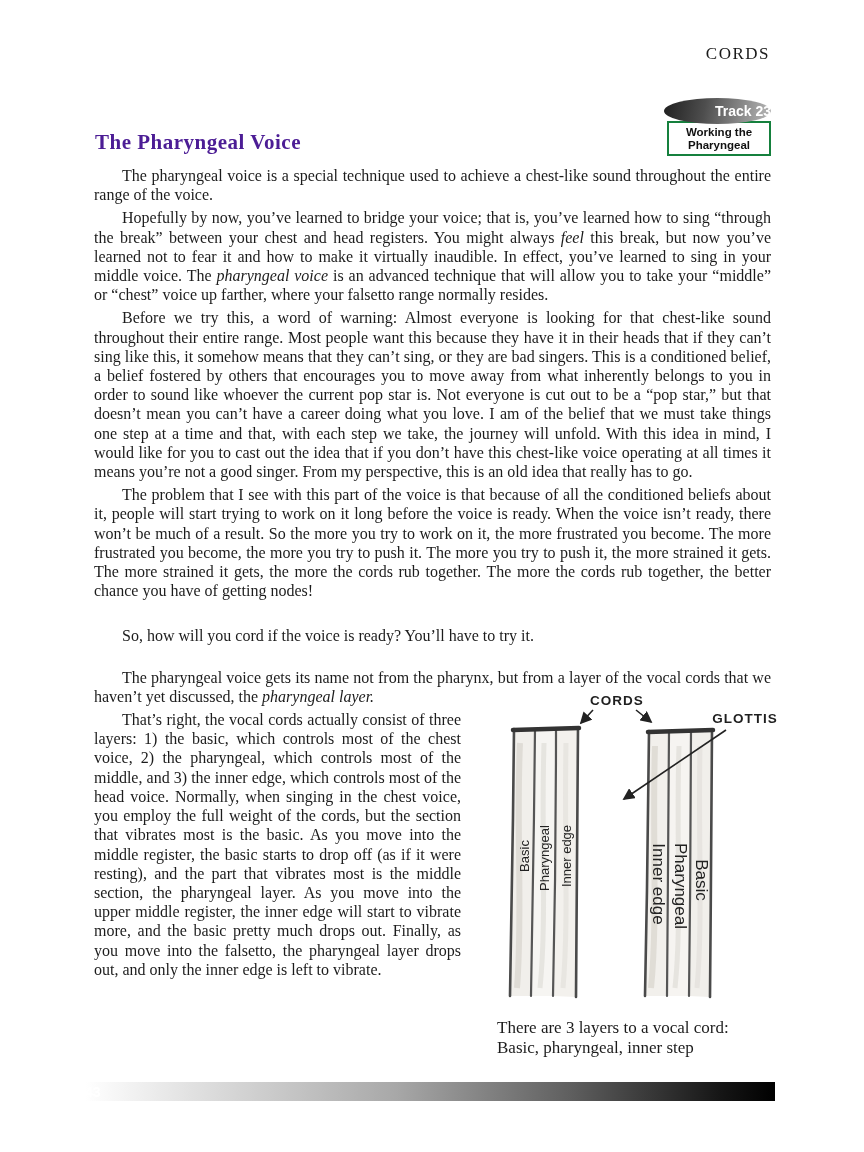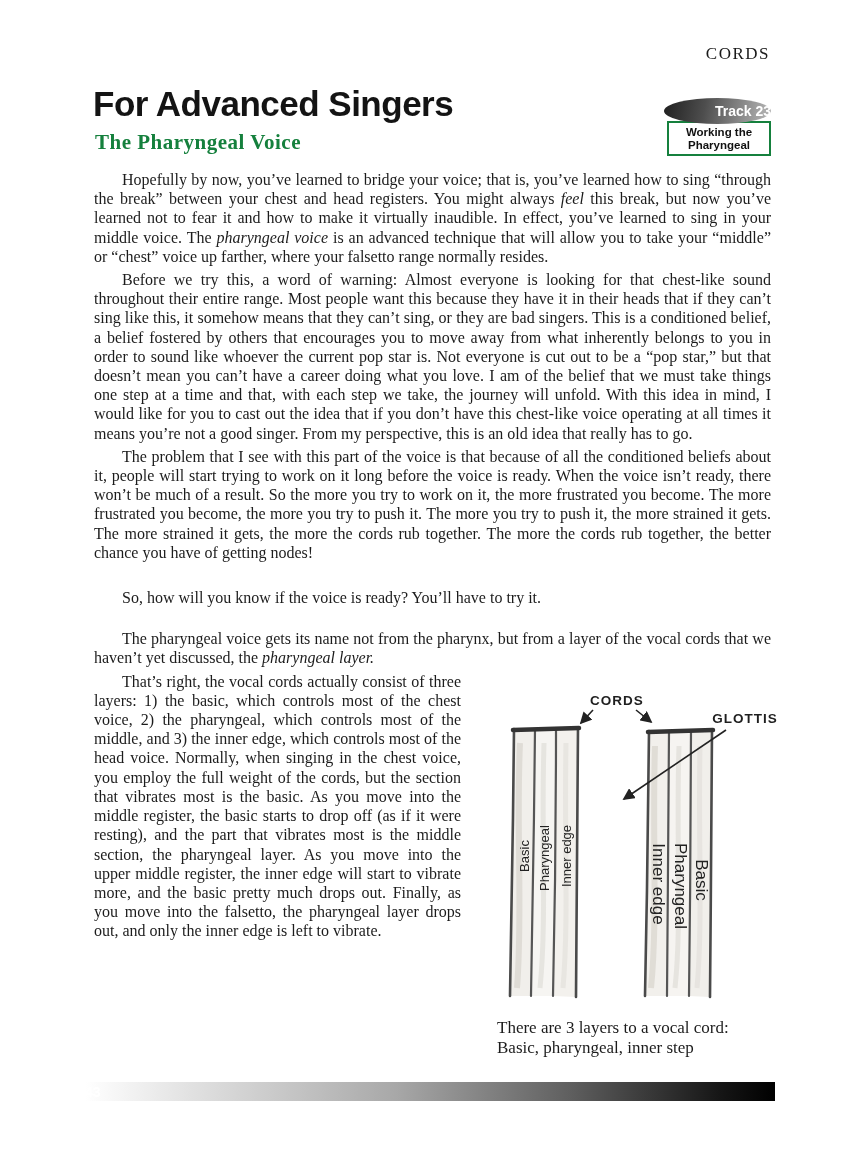--- a/index.html
+++ b/index.html
@@ -3,21 +3,21 @@
 <meta charset="utf-8">
 <style>
   html,body{margin:0;padding:0;background:#ffffff;}
   .page{position:relative;width:864px;height:1152px;background:#ffffff;overflow:hidden;
         font-family:"Liberation Serif", serif;color:#1c1c1c;}
   .running-head{position:absolute;top:44px;right:94px;font-size:17px;letter-spacing:1.5px;
         font-family:"Liberation Serif", serif;color:#1a1a1a;}
   .title{position:absolute;top:84px;left:93px;font-family:"Liberation Sans", sans-serif;
         font-weight:bold;font-size:35px;letter-spacing:-0.5px;color:#141414;}
   .subtitle{position:absolute;top:130px;left:95px;font-family:"Liberation Serif", serif;
-        font-weight:bold;font-size:21px;letter-spacing:0.5px;color:#15803d;}
+        font-weight:bold;font-size:21px;letter-spacing:0.5px;color:#4c1d95;}
   .track-badge{position:absolute;left:664px;top:98px;width:110px;}
   .track-oval{position:relative;z-index:2;width:107px;height:26px;border-radius:50%;
         background:linear-gradient(100deg,#1f1f1f 0%,#4e4e4e 38%,#8f8f8f 75%,#b9b9b9 100%);
         display:flex;align-items:center;justify-content:flex-end;color:#ffffff;
         font-family:"Liberation Sans", sans-serif;font-weight:bold;font-size:14px;}
   .track-box{position:relative;z-index:1;margin:-3px 0 0 3px;width:100px;border:2px solid #15803d;
         background:#fff;text-align:center;font-family:"Liberation Sans", sans-serif;
         font-weight:bold;font-size:11.5px;line-height:13px;padding:3px 0 2px;color:#111;}
   .body-text{position:absolute;left:94px;top:166px;width:677px;font-size:16px;
         line-height:19.2px;text-align:justify;}
@@ -39,38 +39,38 @@
   .diagram .layer-l{font-size:13px;}
   .diagram .layer-r{font-size:17px;}
 </style>
 </head>
 <body>
 
 <div class="page">
 
   <div class="running-head">CORDS</div>
 
-  <h1 class="title" style="margin:0">For Advanced Singers</h1>
   <h2 class="subtitle" style="margin:0">The Pharyngeal Voice</h2>
 
   <div class="track-badge">
     <div class="track-oval">
       <span>Track 23</span>
     </div>
     <div class="track-box">
       <div>Working the</div>
       <div>Pharyngeal</div>
     </div>
   </div>
 
   <div class="body-text">
+    <p class="first"><span>The pharyngeal voice is a special technique used to achieve a chest-like sound throughout the entire range of the voice.</span></p>
     <p><span>Hopefully by now, you’ve learned to bridge your voice; that is, you’ve learned how to sing “through the break” between your chest and head registers. You might always </span><i>feel</i><span> this break, but now you’ve learned not to fear it and how to make it virtually inaudible. In effect, you’ve learned to sing in your middle voice. The </span><i>pharyngeal voice</i><span> is an advanced technique that will allow you to take your “middle” or “chest” voice up farther, where your falsetto range normally resides.</span></p>
     <p><span>Before we try this, a word of warning: Almost everyone is looking for that chest-like sound throughout their entire range. Most people want this because they have it in their heads that if they can’t sing like this, it somehow means that they can’t sing, or they are bad singers. This is a conditioned belief, a belief fostered by others that encourages you to move away from what inherently belongs to you in order to sound like whoever the current pop star is. Not everyone is cut out to be a “pop star,” but that doesn’t mean you can’t have a career doing what you love. I am of the belief that we must take things one step at a time and that, with each step we take, the journey will unfold. With this idea in mind, I would like for you to cast out the idea that if you don’t have this chest-like voice operating at all times it means you’re not a good singer. From my perspective, this is an old idea that really has to go.</span></p>
     <p><span>The problem that I see with this part of the voice is that because of all the conditioned beliefs about it, people will start trying to work on it long before the voice is ready. When the voice isn’t ready, there won’t be much of a result. So the more you try to work on it, the more frustrated you become. The more frustrated you become, the more you try to push it. The more you try to push it, the more strained it gets. The more strained it gets, the more the cords rub together. The more the cords rub together, the better chance you have of getting nodes!</span></p>
-    <p class="gap-before"><span>So, how will you know if the voice is ready? You’ll have to try it.</span></p>
+    <p class="gap-before"><span>So, how will you cord if the voice is ready? You’ll have to try it.</span></p>
     <p class="small-gap-before"><span>The pharyngeal voice gets its name not from the pharynx, but from a layer of the vocal cords that we haven’t yet discussed, the </span><i>pharyngeal layer.</i></p>
     <p class="narrow-col"><span>That’s right, the vocal cords actually consist of three layers: 1) the basic, which controls most of the chest voice, 2) the pharyngeal, which controls most of the middle, and 3) the inner edge, which controls most of the head voice. Normally, when singing in the chest voice, you employ the full weight of the cords, but the section that vibrates most is the basic. As you move into the middle register, the basic starts to drop off (as if it were resting), and the part that vibrates most is the middle section, the pharyngeal layer. As you move into the upper middle register, the inner edge will start to vibrate more, and the basic pretty much drops out. Finally, as you move into the falsetto, the pharyngeal layer drops out, and only the inner edge is left to vibrate.</span></p>
   </div>
 
   <svg class="diagram" viewBox="0 0 384 332" width="384" height="332" xmlns="http://www.w3.org/2000/svg">
     <defs>
       <marker id="ah" viewBox="0 0 10 10" refX="8.5" refY="5" markerWidth="7.5" markerHeight="7.5" orient="auto">
         <path d="M0,0 L10,5 L0,10 z" fill="#222"></path>
       </marker>
     </defs>

